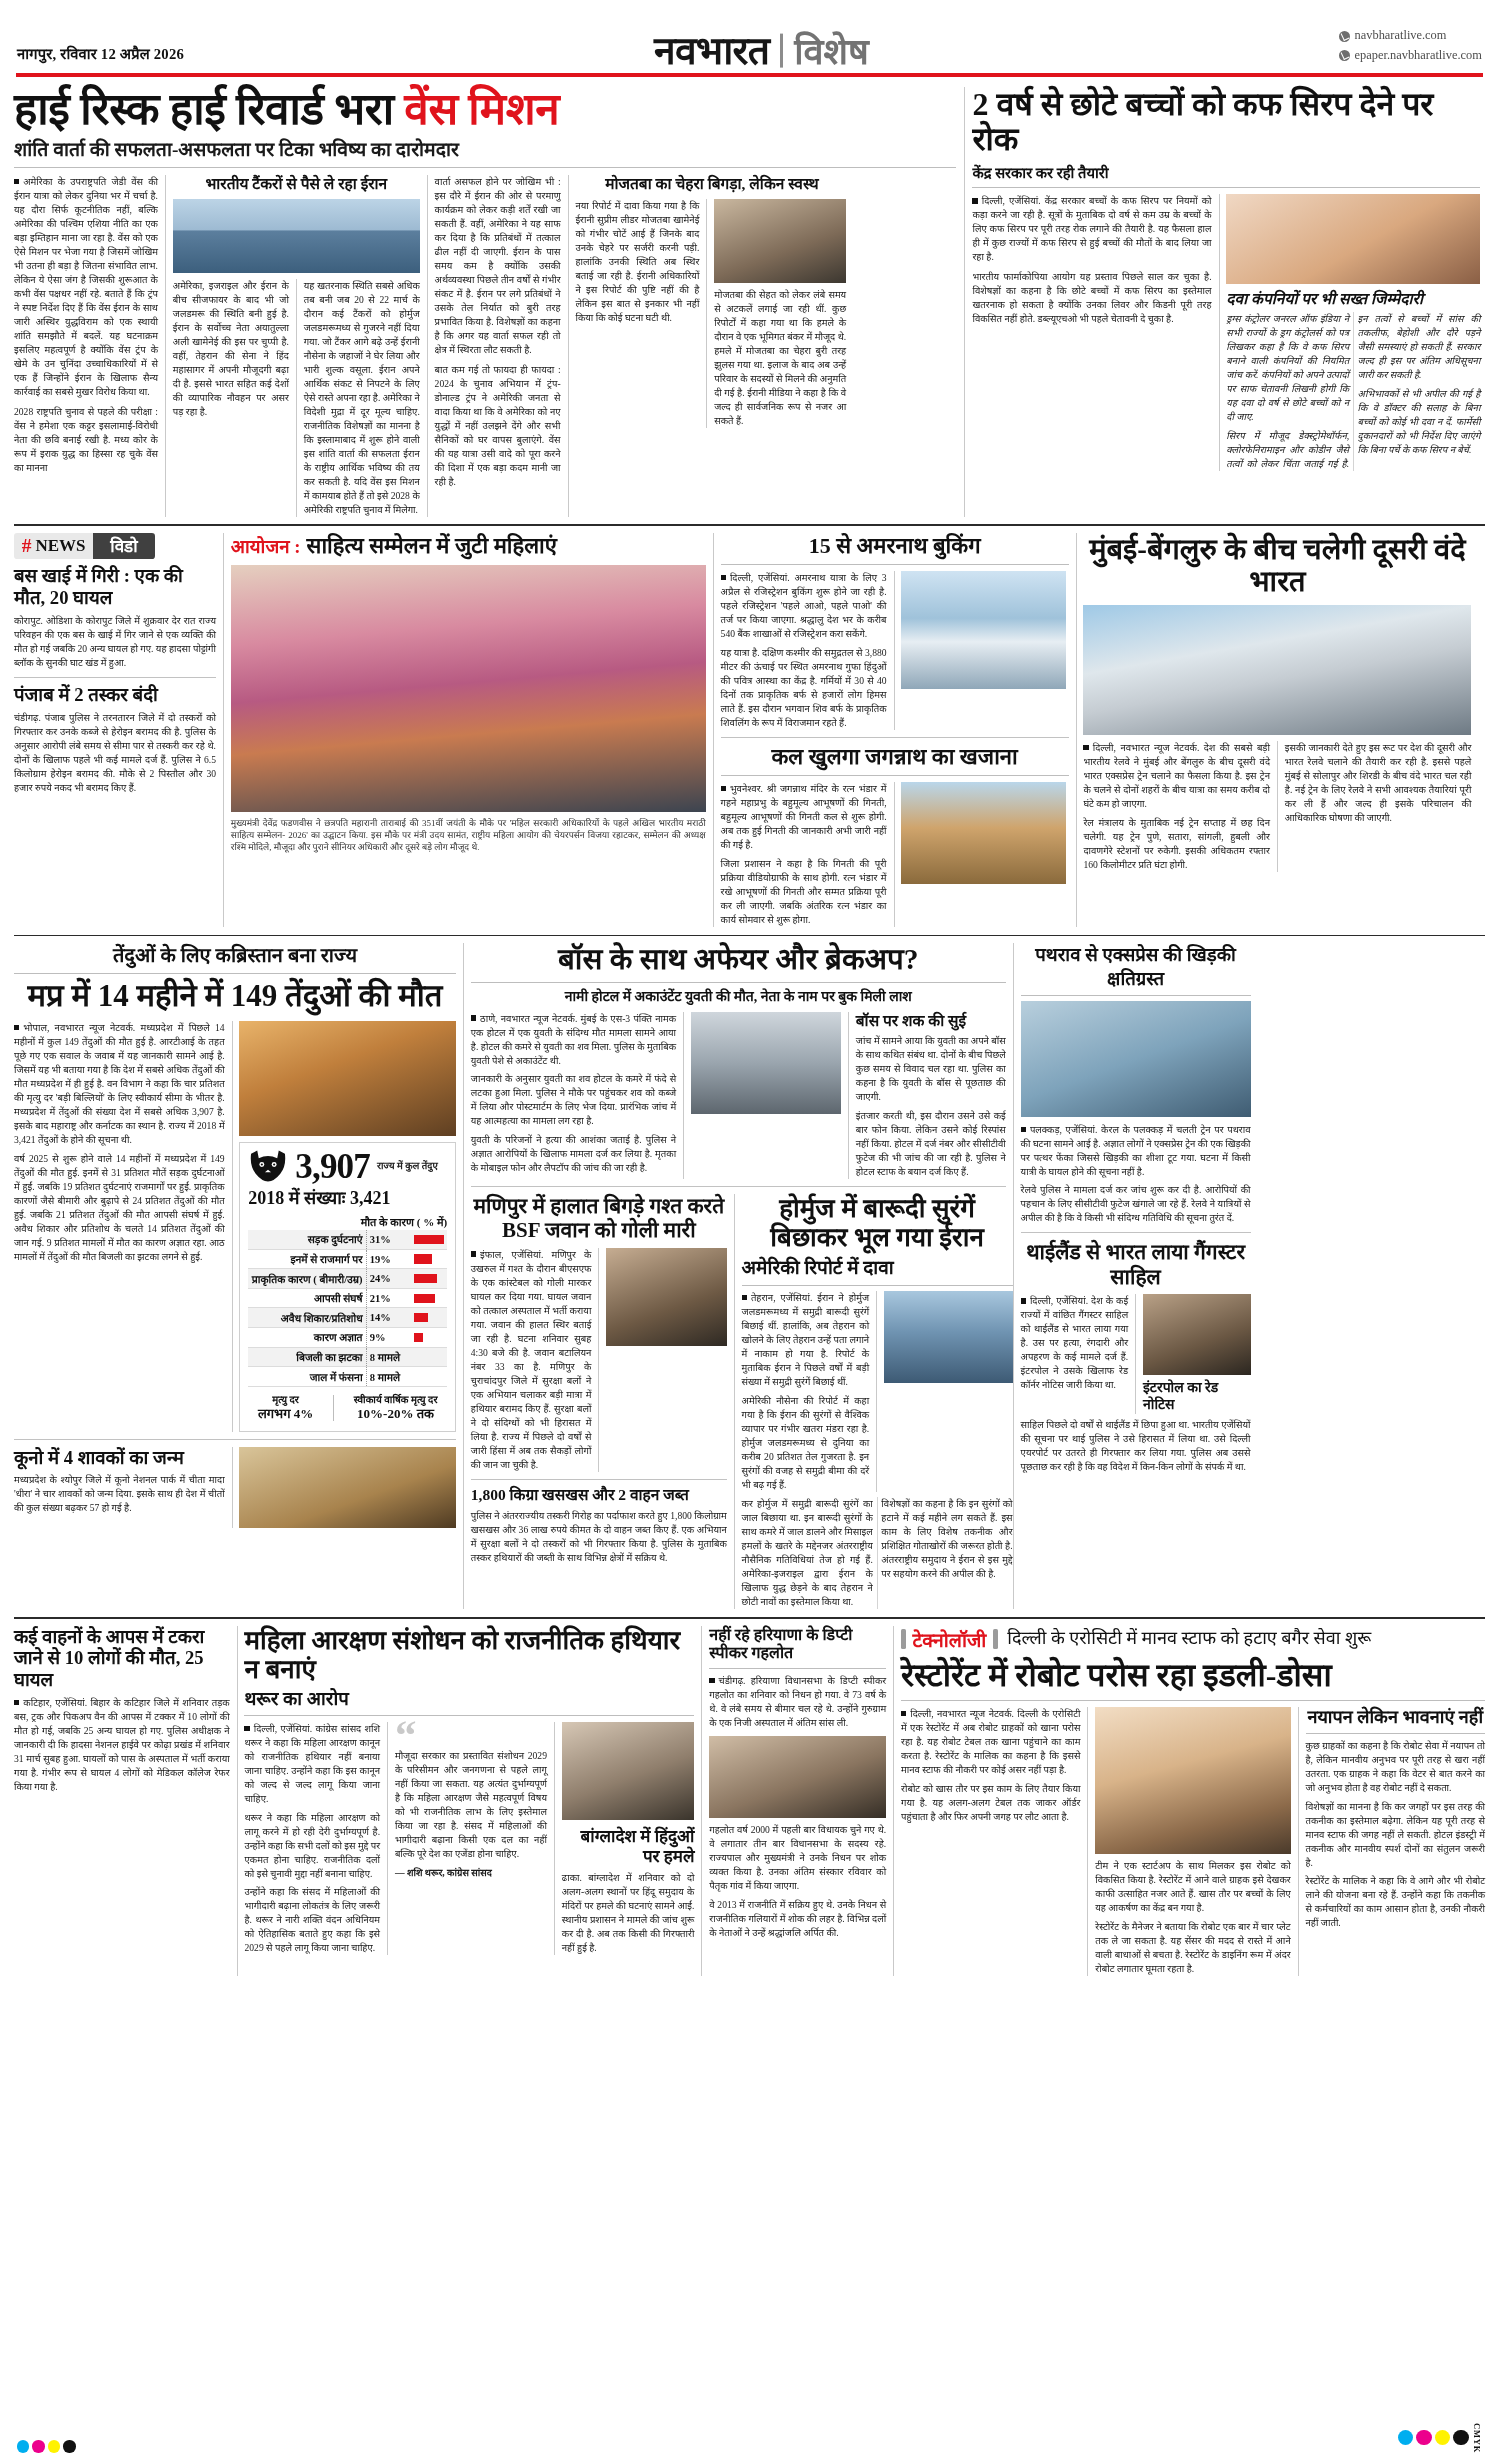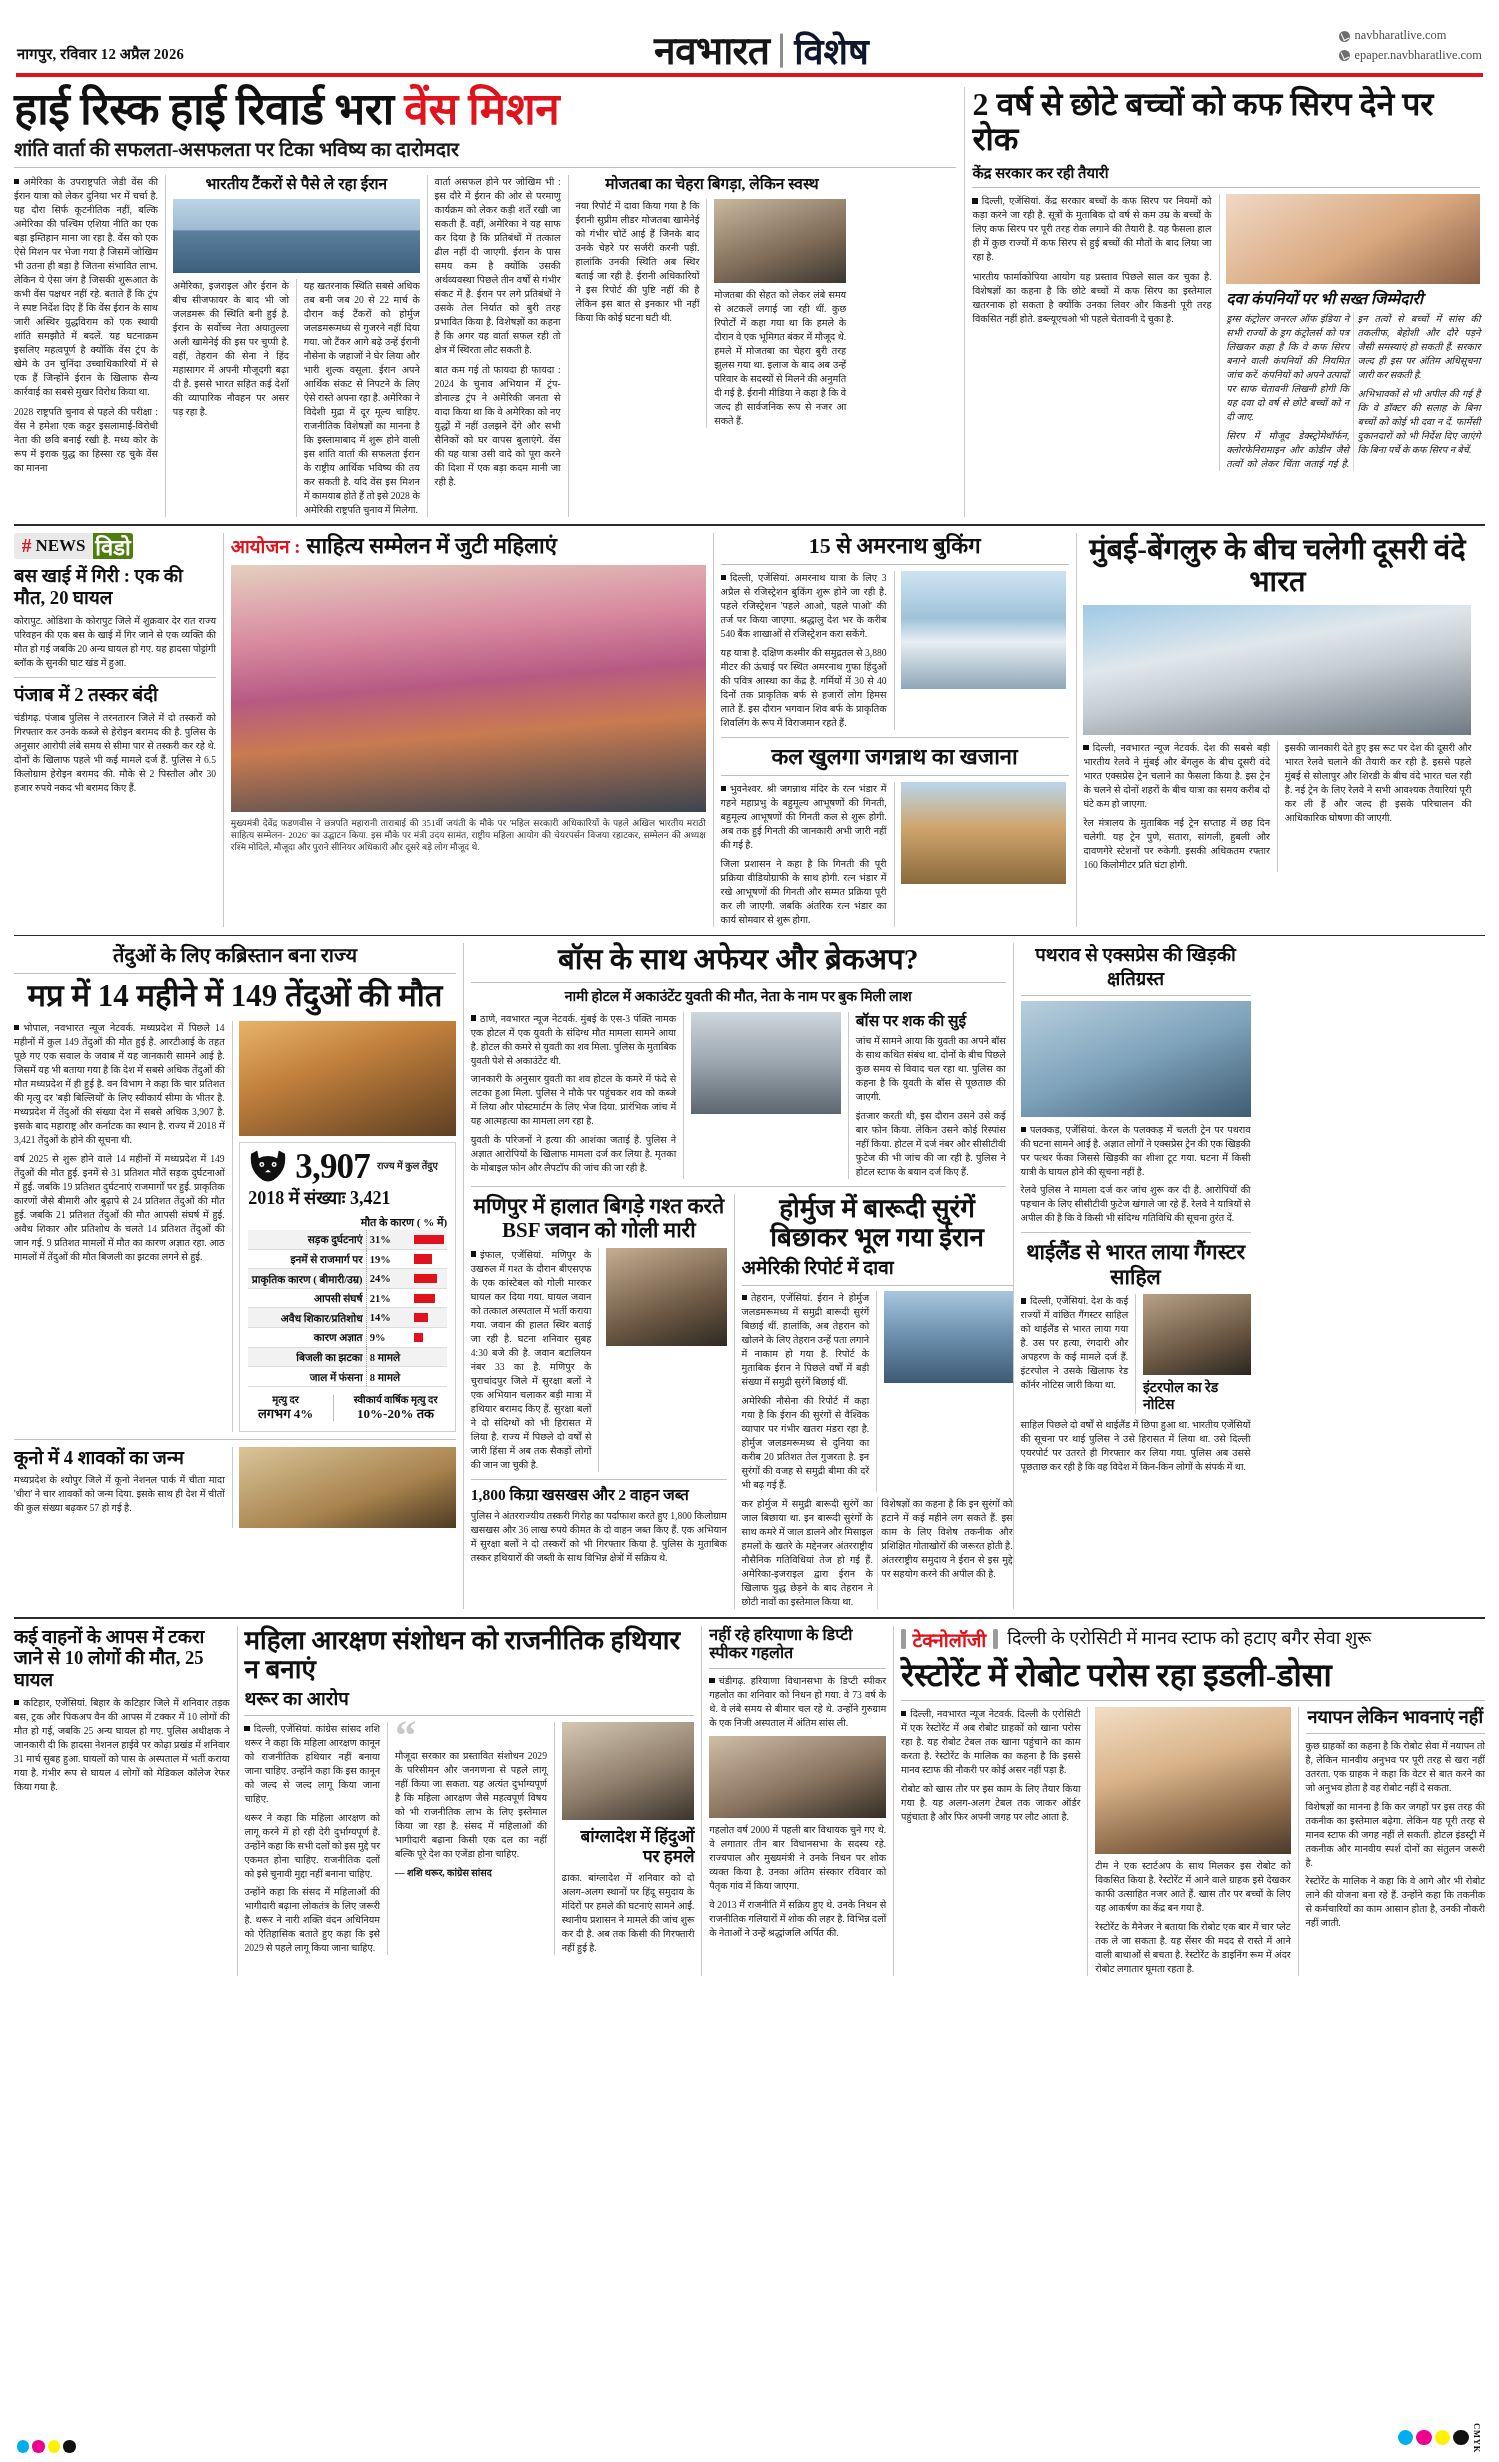--- a/index.html
+++ b/index.html
@@ -17,21 +17,21 @@
   }
   
   .masthead {
     display:flex; align-items:flex-end; justify-content:space-between;
     height:57px; padding:0 3.1px;
   }
   .m-left { font-size:14.7px; font-weight:bold; color:#111; padding-bottom:4.7px; letter-spacing:0.2px;}
   .m-center { display:flex; align-items:baseline; gap:11px; transform:translateY(1.6px);}
   .m-logo { font-size:39px; font-weight:bold; color:#161616; letter-spacing:-0.8px; line-height:1;}
   .m-div { width:3.1px; height:34px; background:#8c8c8c; align-self:center;}
-  .m-special { font-size:36px; font-weight:bold; color:#0f172a; line-height:1;}
+  .m-special { font-size:36px; font-weight:bold; color:#737373; line-height:1;}
   .m-right { font-size:12.4px; color:#4d4d4d; text-align:left; padding-bottom:3.1px; line-height:1.55;}
   .m-right div{ display:flex; align-items:center; gap:4.7px; }
   .globe {
     display:inline-block; width:11px; height:11px; border-radius:50%;
     background:#6e6e6e; position:relative;
   }
   .globe:after{
     content:""; position:absolute; left:3.1px; top:1.6px; width:5.4px;height:7px;
     border-left:1.6px solid #fff; border-bottom:1.6px solid #fff; transform:rotate(-25deg);
   }
@@ -81,21 +81,21 @@
   .ph-speaker{background:linear-gradient(160deg,#d0bda6,#8a7560 55%,#352e26);}
 
   
   .tag-news {
     display:inline-flex; align-items:stretch; border-radius:3.1px; overflow:hidden;
     font-weight:bold; height:26px;
   }
   .tag-news .a{ background:#e9e9e9; display:flex;align-items:center; padding:0 7.8px; gap:3.9px;}
   .tag-news .hash{color:#e0131c; font-size:19.4px; line-height:1;}
   .tag-news .nw{ color:#111; font-size:17px;}
-  .tag-news .b{ background:#4d7c0f; color:#fff; font-size:22px; display:flex;align-items:center;padding:0 2px;}
+  .tag-news .b{ background:#404040; color:#fff; font-size:17px; display:flex;align-items:center;padding:0 17px;}
   .tag-cat {
     display:inline-flex; align-items:center; gap:6.2px; font-weight:bold;
   }
   .tag-cat .bar{width:5.4px;height:20px;background:#9b9b9b;border-radius:1.6px;}
   .tag-cat .txt{color:#e0131c; font-size:19.4px;}
 
   
   .info-box { border:0.8px solid #cfcfcf; padding:6.2px 7.8px 7.8px 7.8px; background:#fff;}
   .info-top { display:flex; align-items:center; gap:7px;}
   .leo-head { width:40px;height:34px; flex:none; }

